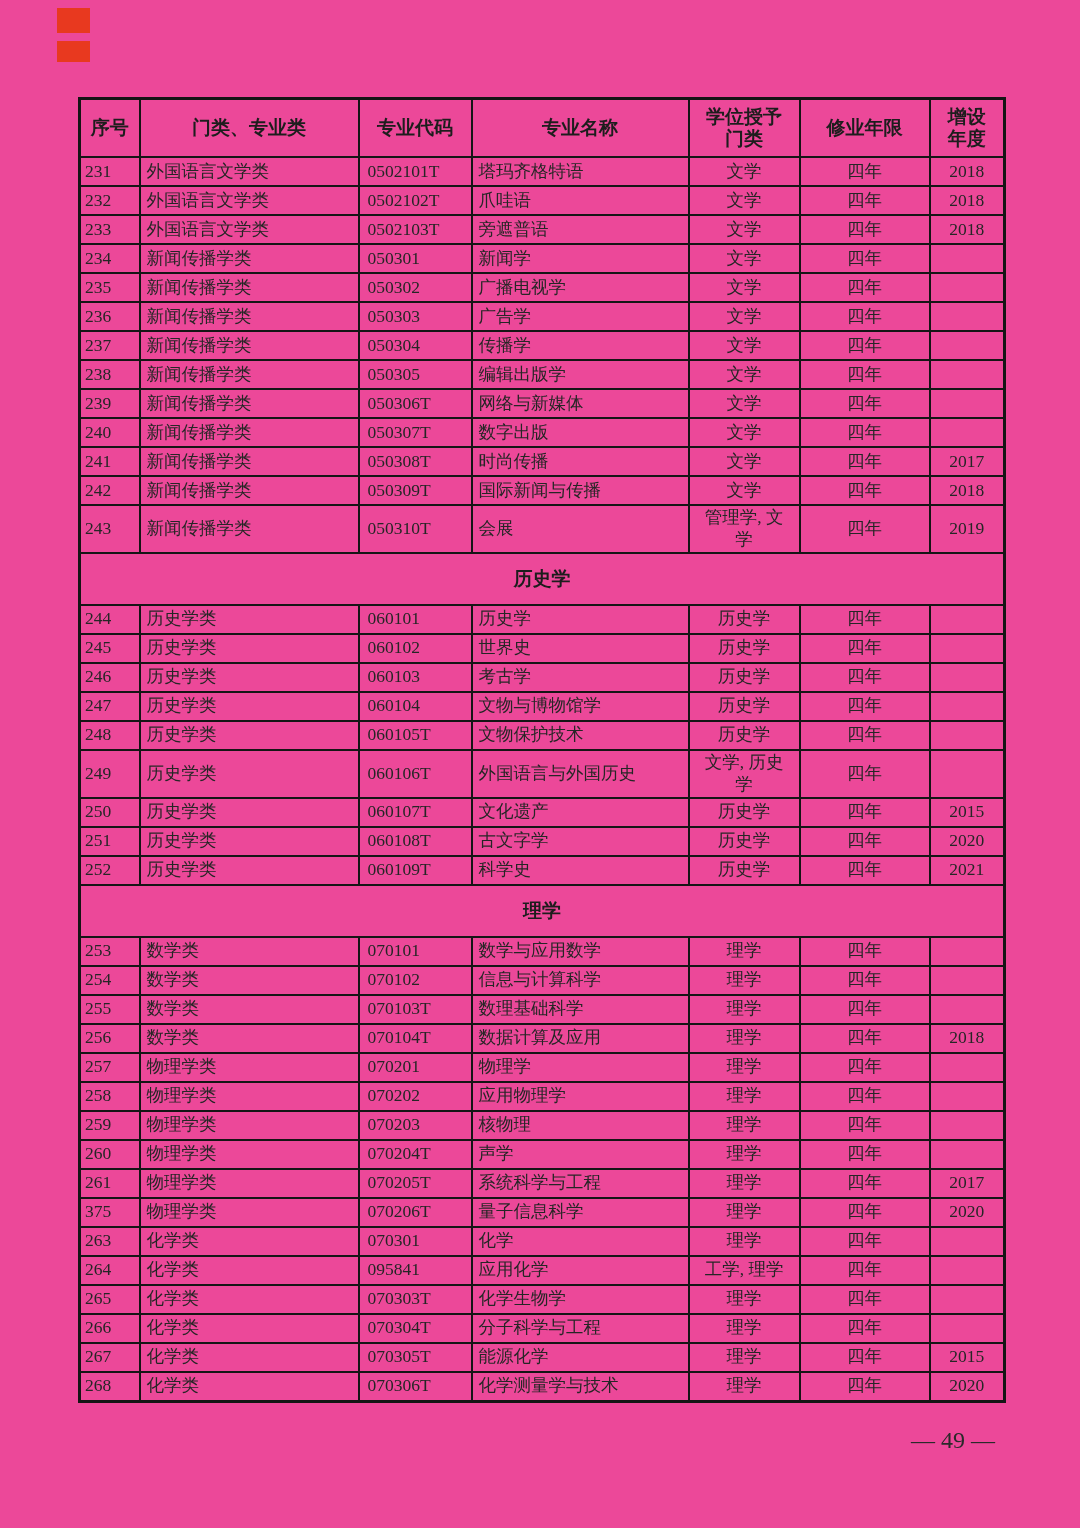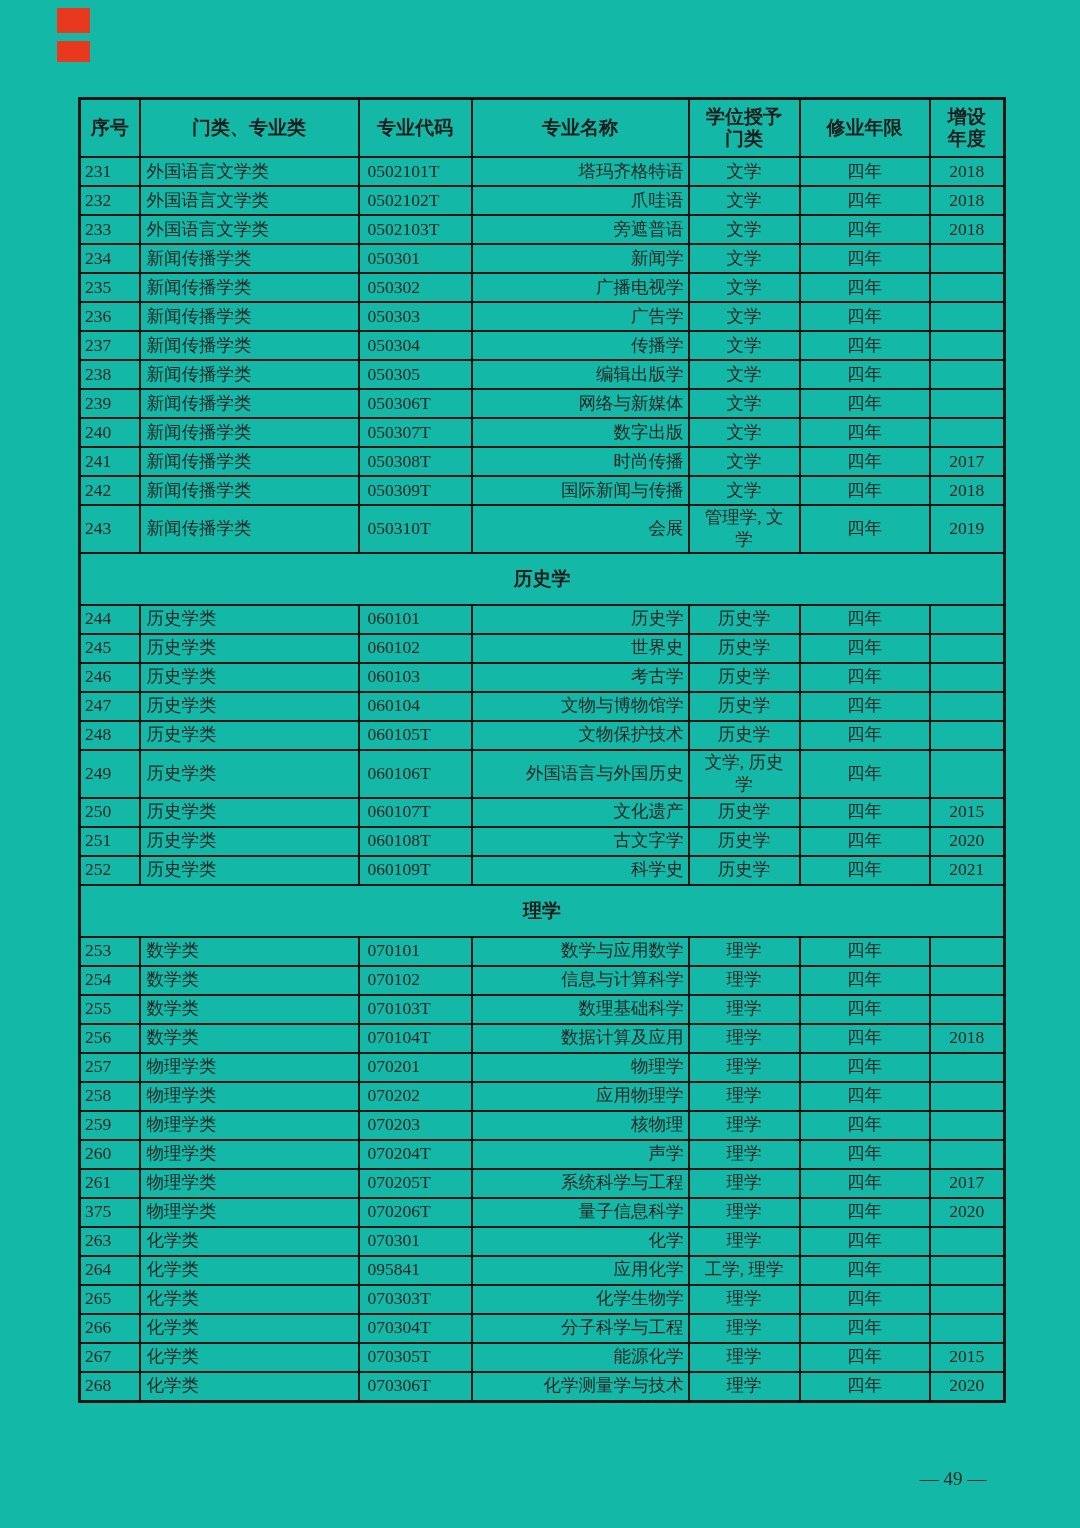--- a/index.html
+++ b/index.html
@@ -4,21 +4,21 @@
 <style>
   html, body {
     margin: 0;
     padding: 0;
     background: #ffffff;
   }
   .page {
     position: relative;
     width: 1080px;
     height: 1528px;
-    background: #14b8a6;
+    background: #ec4899;
     overflow: hidden;
     font-family: "Liberation Serif", serif;
     color: #222222;
   }
   .red-mark {
     position: absolute;
     left: 57px;
     width: 33px;
     height: 25px;
     background: #e8391f;
@@ -59,40 +59,40 @@
     font-size: 17.5px;
     line-height: 1.25;
     height: 25px;
     padding: 1px 4px;
     vertical-align: middle;
     color: #262626;
   }
   .c-no     { }
   .c-cat    { text-align: left; padding-left: 6px; }
   .c-code   { text-align: left; padding-left: 8px; }
-  .c-name   { text-align: right; padding-left: 6px; margin-top: 19px; }
+  .c-name   { text-align: left; padding-left: 6px; margin-top: 19px; }
   .c-degree { text-align: center; white-space: pre-line; }
   .c-years  { text-align: center; }
   .c-year   { text-align: center; }
 
   tr.section-row td {
     font-family: "Liberation Sans", sans-serif;
     font-weight: 700;
     font-size: 19px;
     text-align: center;
     height: 48px;
     color: #1d1d1d;
   }
   .page-footer {
     position: absolute;
-    top: 1468px;
+    top: 1427px;
     left: 878px;
     width: 150px;
     text-align: center;
-    font-size: 19px;
+    font-size: 24px;
     color: #2a2a2a;
     font-family: "Liberation Serif", serif;
   }
 </style>
 </head>
 <body>
 
 <div class="page">
   <div class="red-mark m1"></div>
   <div class="red-mark m2"></div>

